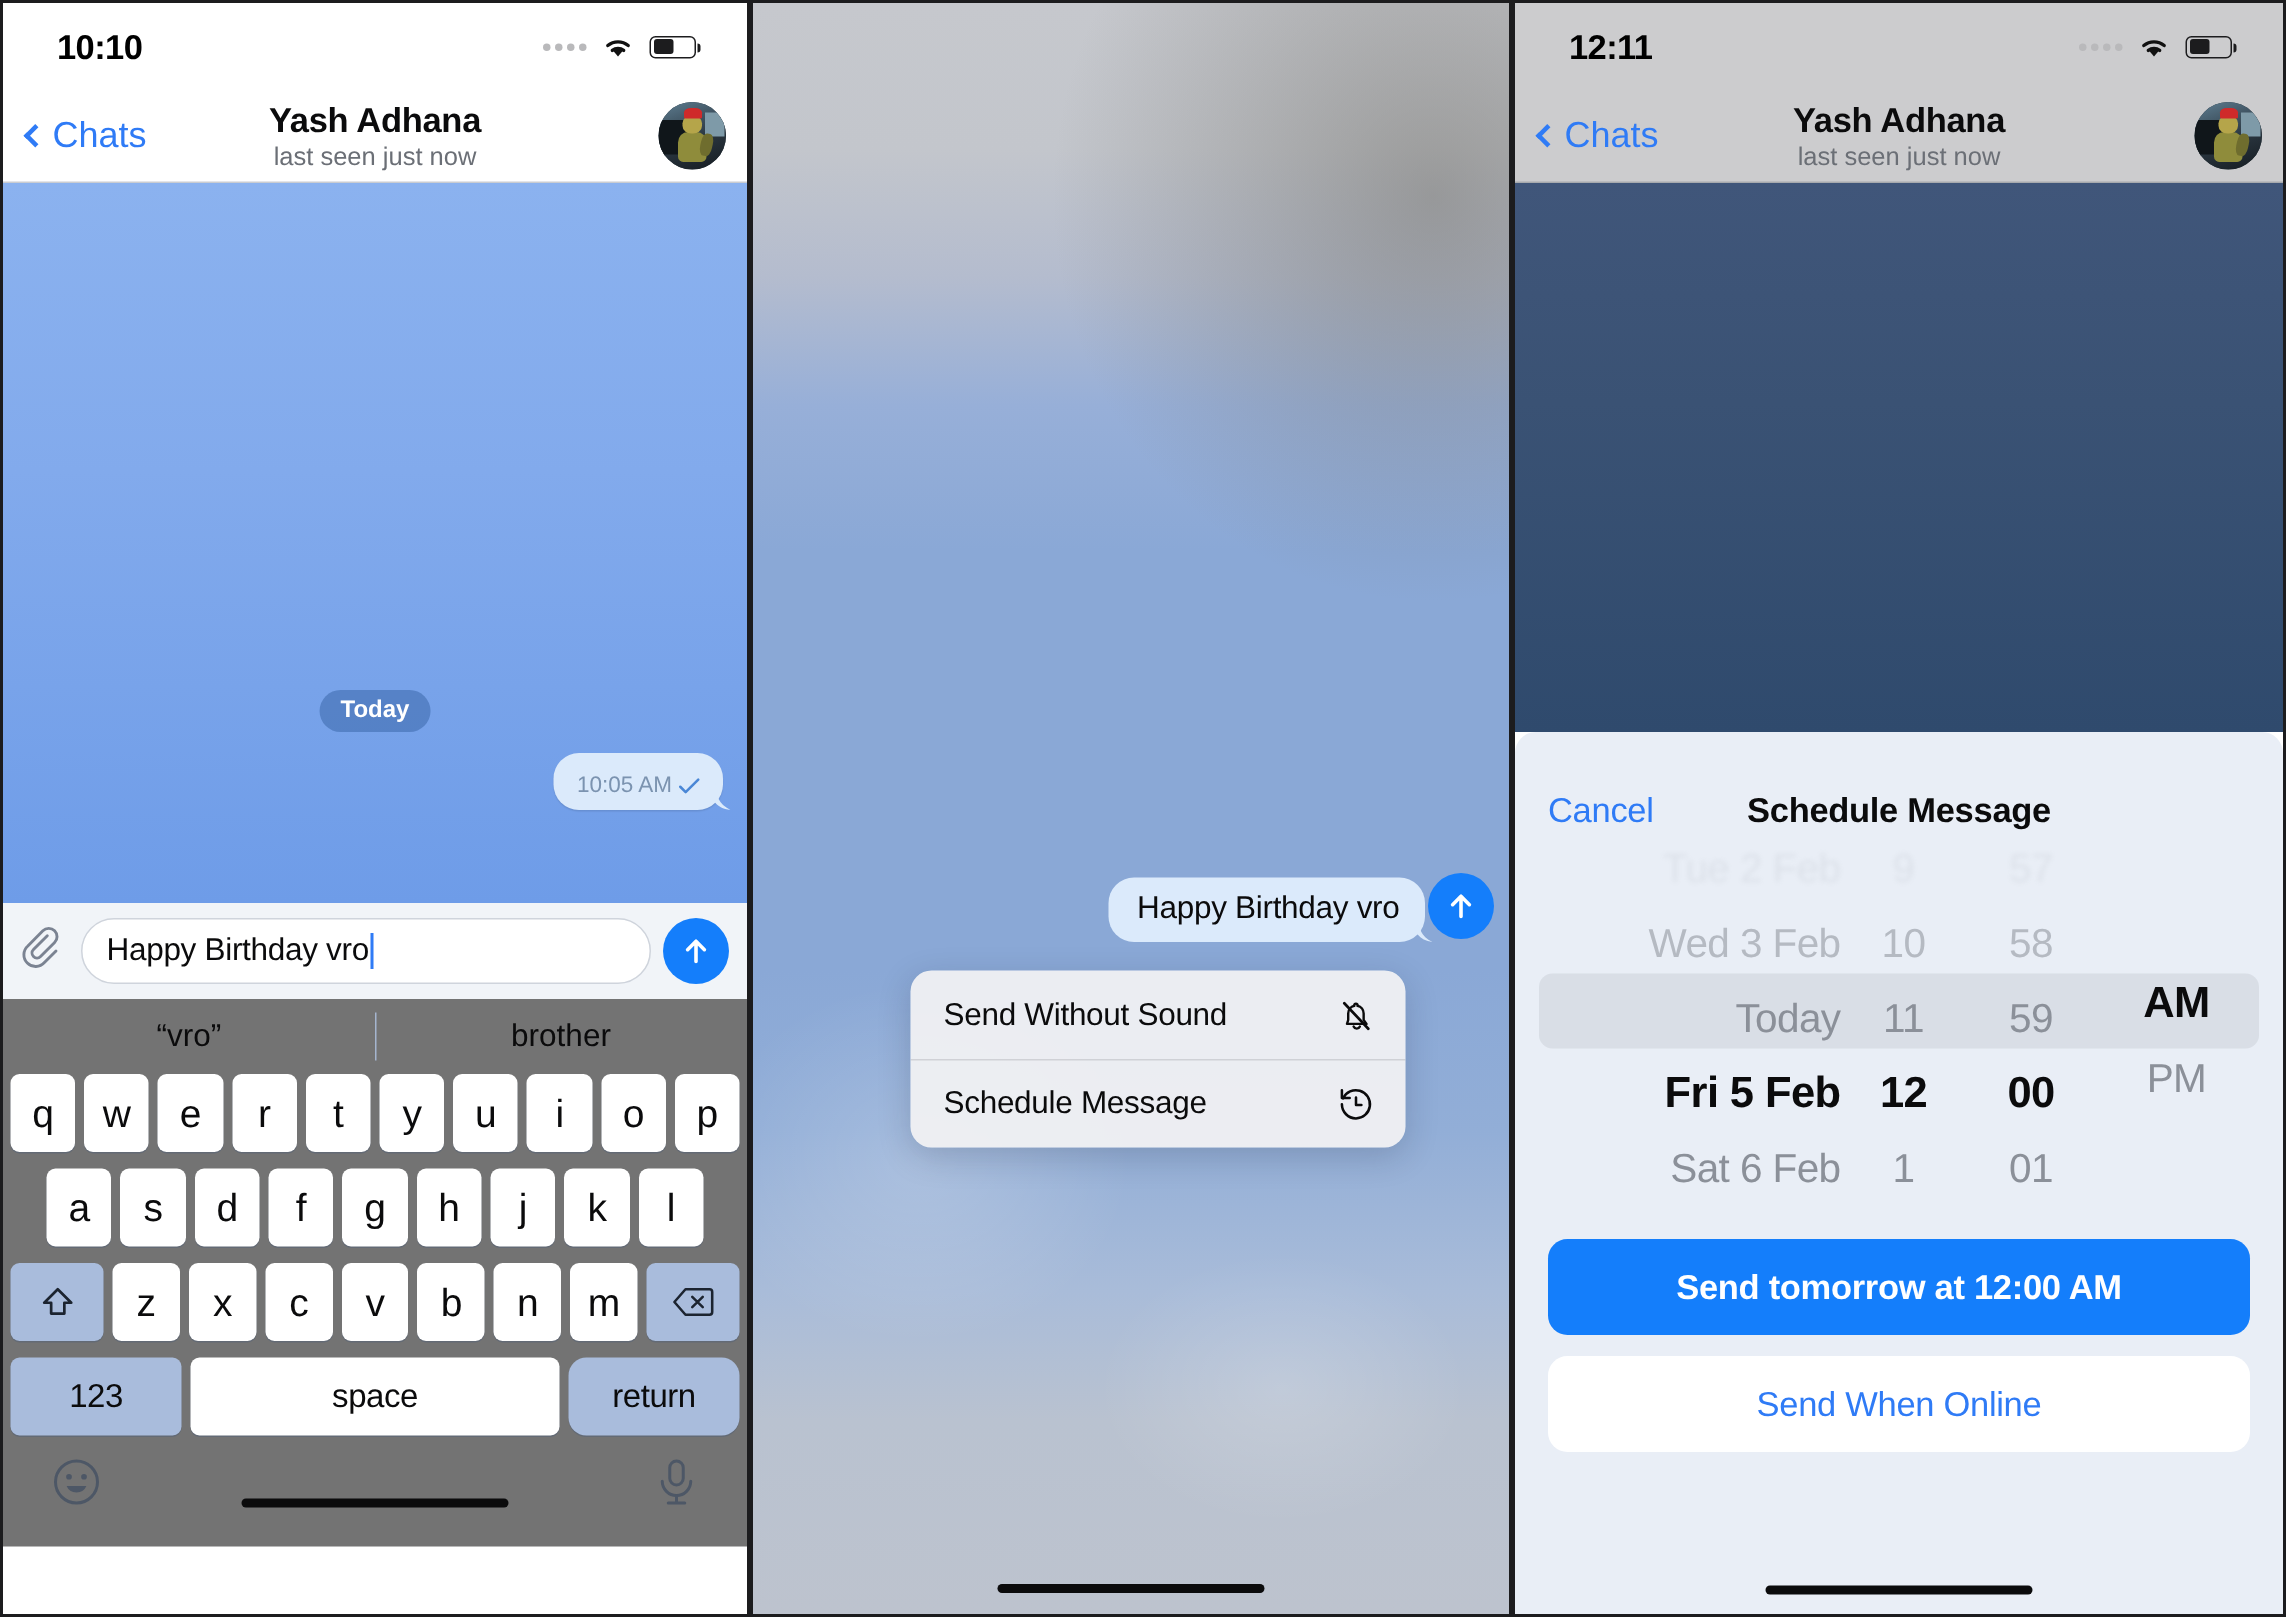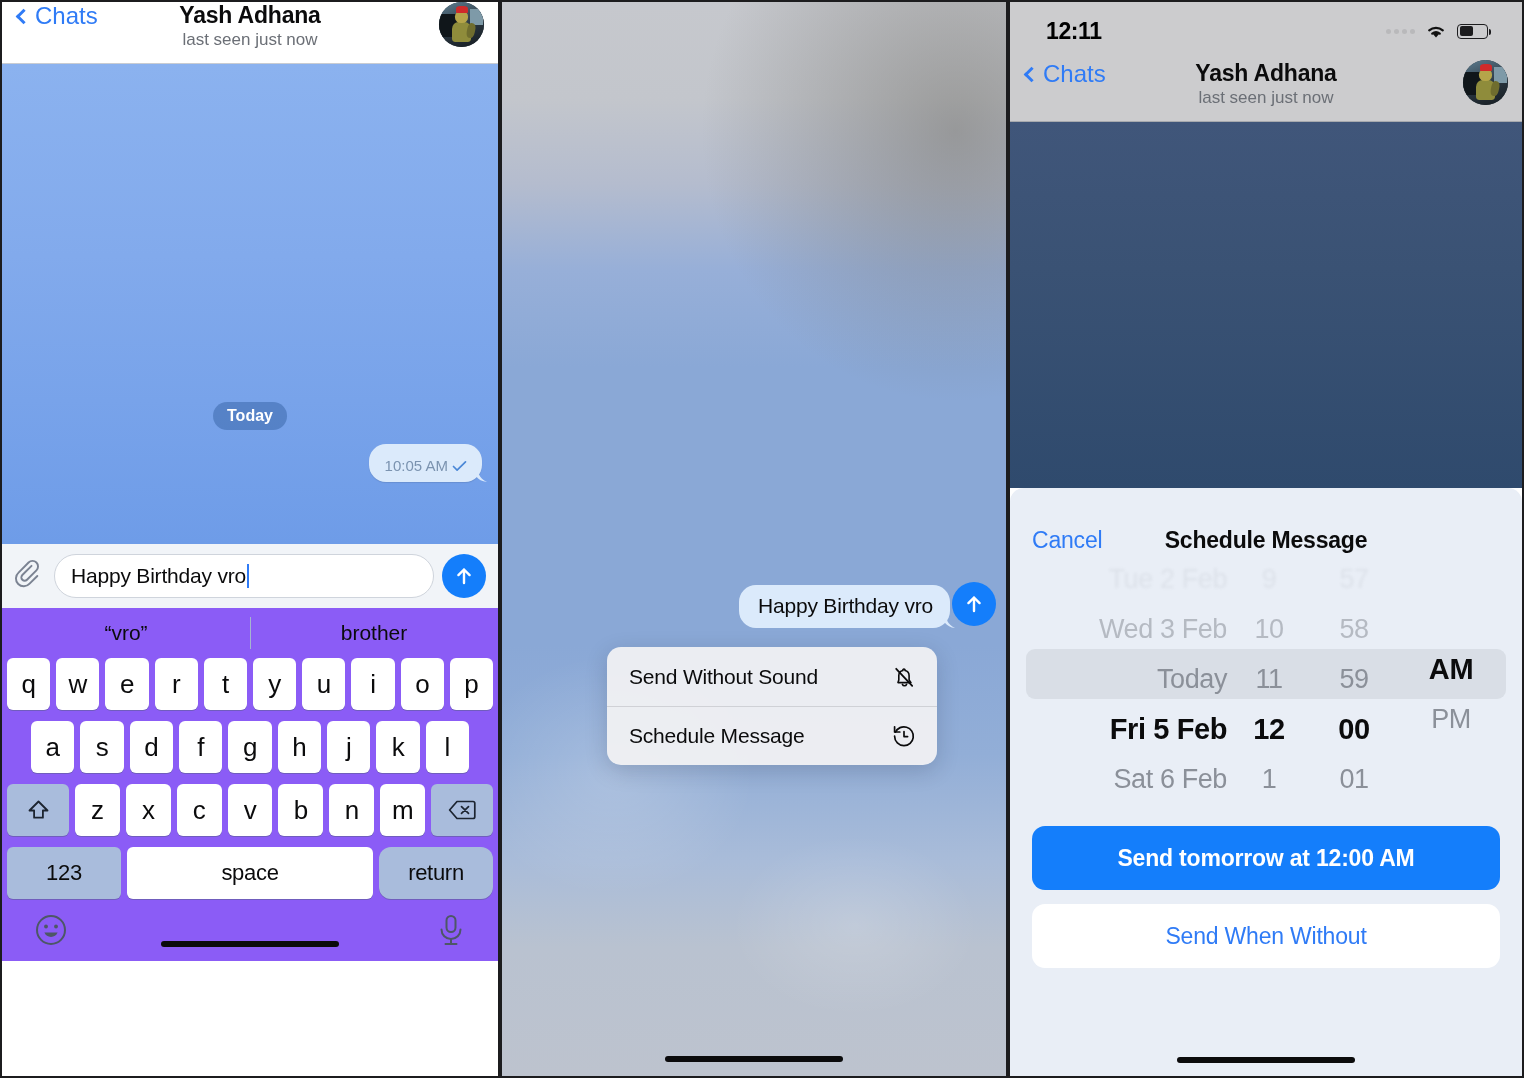--- a/index.html
+++ b/index.html
@@ -57,21 +57,21 @@
   .batt i {
     position: absolute; left: 1.6px; top: 1.6px; bottom: 1.6px;
     width: 13px; background: #1c1c1e; border-radius: 2px; display: block;
   }
 
   
   .navbar {
     position: relative;
     height: 62px;
     display: flex;
-    align-items: flex-start;
+    align-items: center;
     padding: 0 14px 0 12px;
     border-bottom: 1px solid #c9ccd1;
     z-index: 6;
     gap: 24px;
   }
   .nav-back {
     display: flex; align-items: center; gap: 3px;
     color: #2f7bf6; font-size: 24px; cursor: pointer;
     flex-shrink: 0;
   }
@@ -166,22 +166,22 @@
   .sendbtn {
     width: 44px; height: 44px; border-radius: 50%;
     background: #147efb;
     display: flex; align-items: center; justify-content: center;
     flex-shrink: 0; cursor: pointer;
   }
 
   
   .keyboard {
     position: relative;
-    background: #8b5cf6;
-    padding-bottom: 0;
+    background: #737373;
+    padding-bottom: 12px;
   }
   .predictive {
     height: 50px;
     display: flex; align-items: stretch;
     border-bottom: 0;
   }
   .pred {
     flex: 1; display: flex; align-items: center; justify-content: center;
     font-size: 21px; color: #0b0b0c; position: relative;
     cursor: pointer;
@@ -364,20 +364,41 @@
     bottom: 13px; width: 178px; height: 6px; border-radius: 3px; background: #0b0b0c;
   }
 </style>
 </head>
 <body>
 
 <div class="stage">
 
   <div class="panel" id="panel-compose">
 
+    <div class="statusbar">
+      <div class="status-time">10:10</div>
+      <div class="status-right">
+        <div class="sig-dots">
+            <i></i>
+            <i></i>
+            <i></i>
+            <i></i>
+          </div>
+        <div class="wifi">
+          <svg width="24" height="18" viewBox="0 0 24 18">
+              <path d="M12 15.6l-3.1-3.6a4.8 4.8 0 016.2 0z" fill="#111"></path>
+              <path d="M5.2 8.4a10.5 10.5 0 0113.6 0" stroke="#111" stroke-width="2.2" fill="none" stroke-linecap="round"></path>
+              <path d="M8.2 11.6a6.3 6.3 0 017.6 0" stroke="#111" stroke-width="2.2" fill="none" stroke-linecap="round"></path>
+            </svg>
+        </div>
+        <div class="batt">
+            <i></i>
+          </div>
+      </div>
+    </div>
 
     <div class="navbar">
       <div class="nav-back">
         <span class="chev"></span>
         <span>Chats</span>
       </div>
       <div class="nav-center">
         <div class="nav-title">Yash Adhana</div>
         <div class="nav-sub">last seen just now</div>
       </div>
@@ -615,20 +636,20 @@
           <div class="pitem blank"></div>
           <div class="pitem sel">AM</div>
           <div class="pitem">PM</div>
           <div class="pitem blank"></div>
           <div class="pitem blank"></div>
         </div>
       </div>
 
       <div class="sheet-actions">
         <div class="btn-primary">Send tomorrow at 12:00 AM</div>
-        <div class="btn-secondary">Send When Without</div>
+        <div class="btn-secondary">Send When Online</div>
       </div>
 
       <div class="sheet-home"></div>
     </div>
   </div>
 
 </div>
 
 </body></html>

